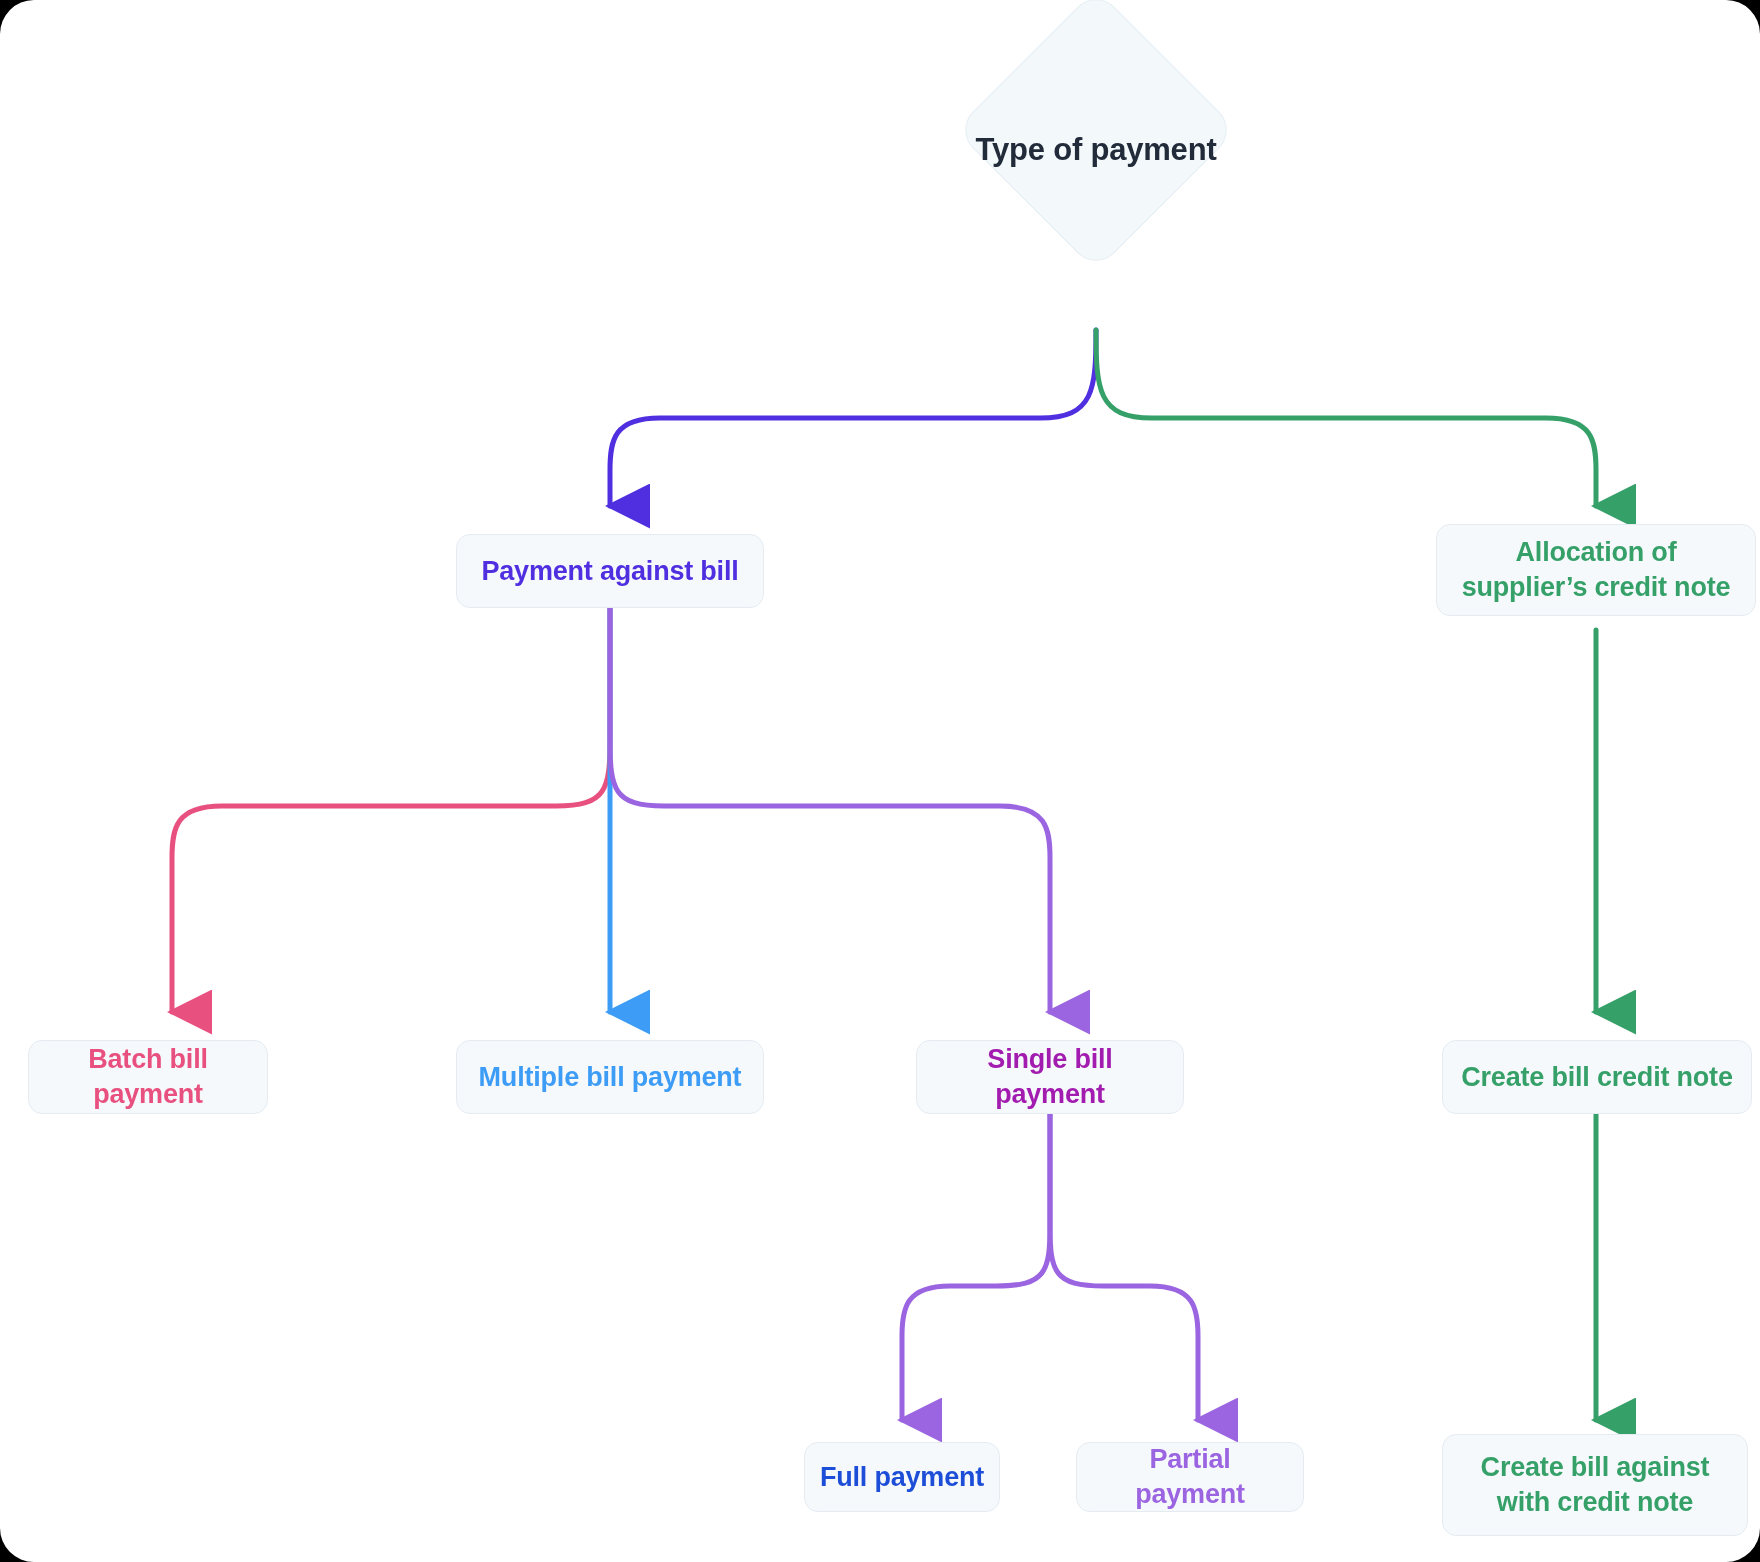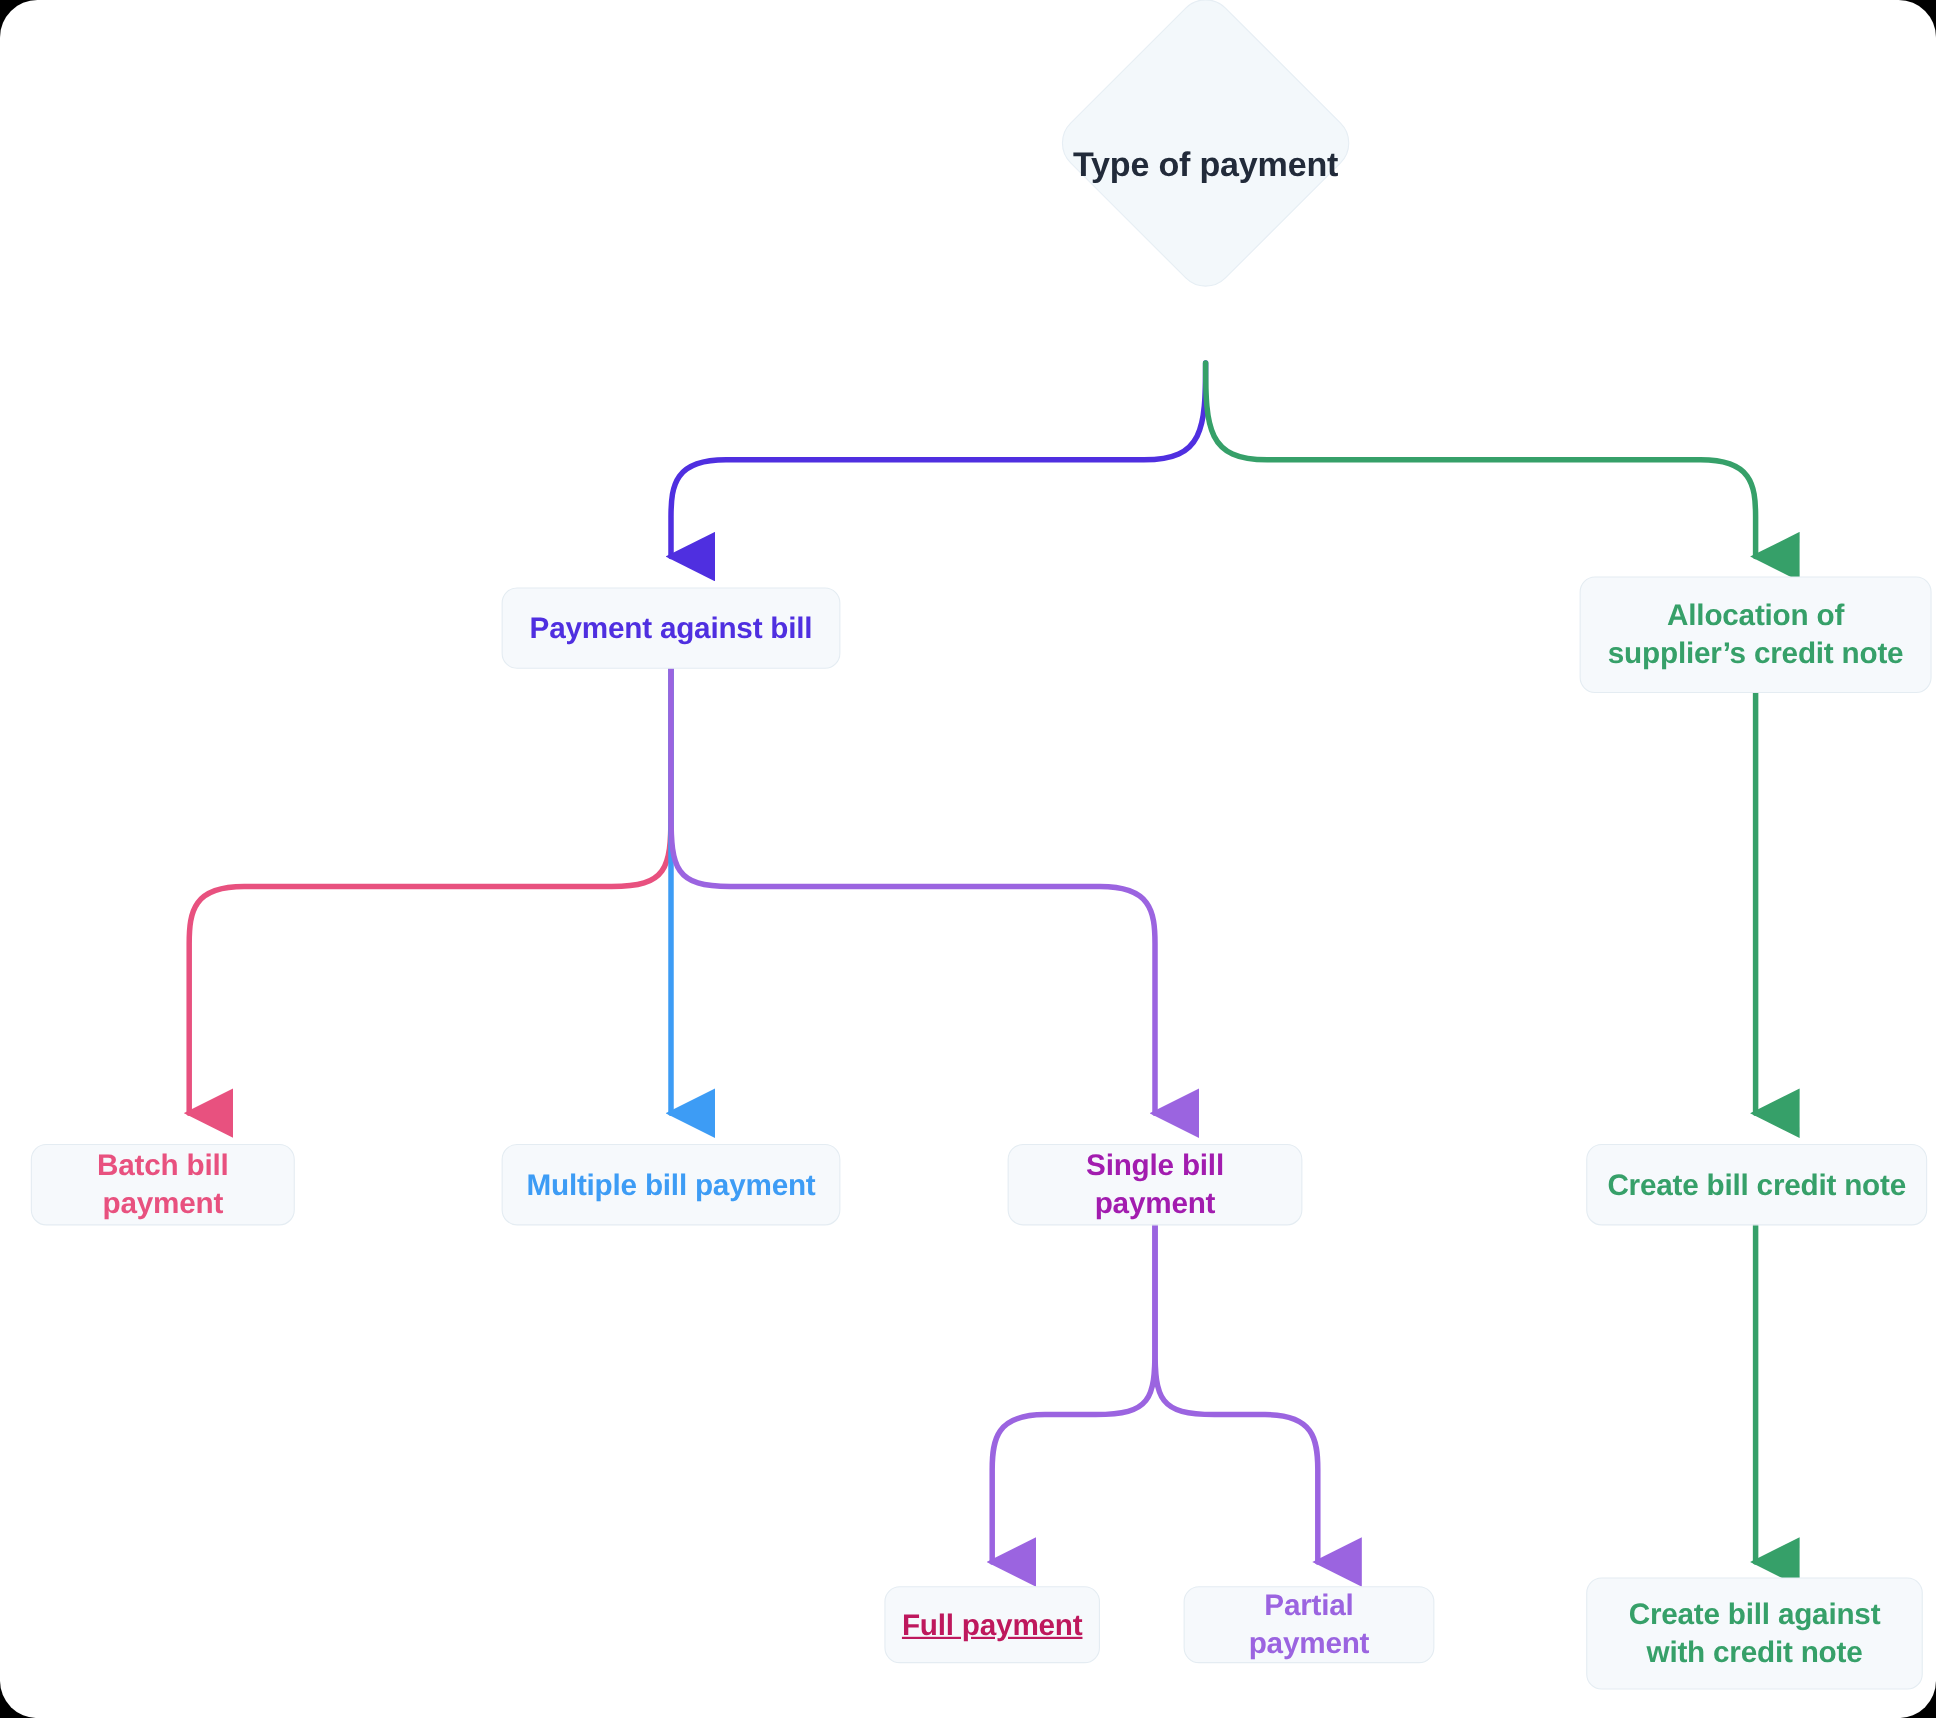--- a/index.html
+++ b/index.html
@@ -116,29 +116,29 @@
 
       <path stroke="#36a069" marker-end="url(#ah-green)" d="M1596,1108 L1596,1420"></path>
     </g>
   </svg>
 
   <div class="diamond" style="left:996px;top:30px;width:200px;height:200px;"></div>
   <div class="diamond-label" style="left:946px;top:130px;width:300px;height:40px;">Type of payment</div>
 
   <div class="node" style="left:456px;top:534px;width:308px;height:74px;color:#4f2fe0;">Payment against bill</div>
 
-  <div class="node two-line" style="left:1436px;top:524px;width:320px;height:106px;color:#36a069;">Allocation of supplier’s credit note</div>
+  <div class="node two-line" style="left:1436px;top:524px;width:320px;height:92px;color:#36a069;">Allocation of supplier’s credit note</div>
 
   <div class="node" style="left:28px;top:1040px;width:240px;height:74px;color:#e8517f;">Batch bill payment</div>
 
   <div class="node" style="left:456px;top:1040px;width:308px;height:74px;color:#3d9cf5;">Multiple bill payment</div>
 
   <div class="node" style="left:916px;top:1040px;width:268px;height:74px;color:#a21caf;">Single bill payment</div>
 
   <div class="node" style="left:1442px;top:1040px;width:310px;height:74px;color:#36a069;">Create bill credit note</div>
 
-  <div class="node" style="left:804px;top:1442px;width:196px;height:70px;color:#be185d;text-decoration:underline;">Full payment</div>
+  <div class="node" style="left:804px;top:1442px;width:196px;height:70px;color:#1d4ed8;">Full payment</div>
 
   <div class="node" style="left:1076px;top:1442px;width:228px;height:70px;color:#9b64e0;">Partial payment</div>
 
   <div class="node two-line" style="left:1442px;top:1434px;width:306px;height:102px;color:#36a069;">Create bill against with credit note</div>
 
 </div>
 
 </body></html>

